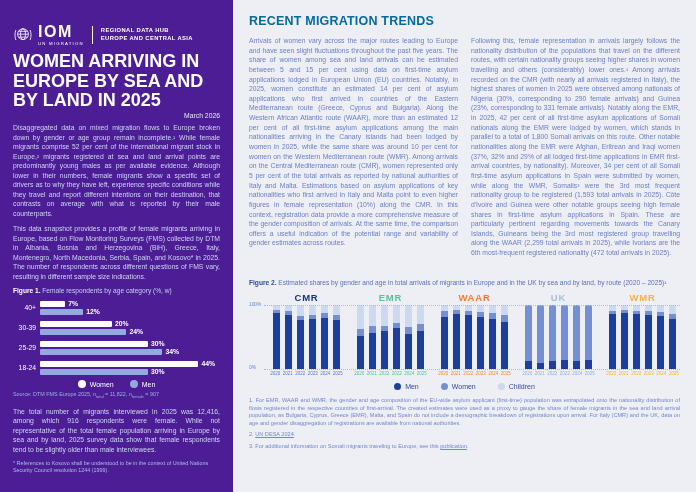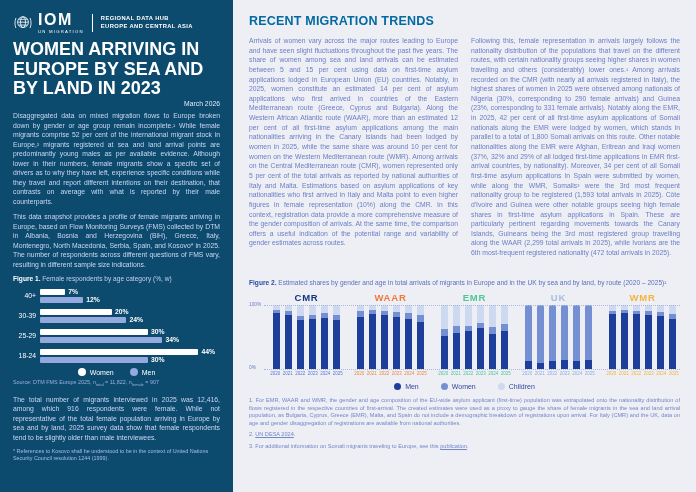--- a/index.html
+++ b/index.html
@@ -6,22 +6,22 @@
   html,body { margin:0; padding:0; }
   body {
     width:696px; height:492px; overflow:hidden;
     font-family:"Liberation Sans", sans-serif;
     background:#edeff5;
   }
   .page { display:flex; width:696px; height:492px; }
 
   
   .sidebar {
-    width:233px; flex-shrink:0; background:#0c4a6e; color:#fff;
-    padding:12px 13px 8px; overflow:hidden;
+    width:233px; flex-shrink:0; background:#4c1d95; color:#fff;
+    padding:24px 13px 8px; overflow:hidden;
   }
   .logo-row { display:flex; align-items:center; gap:5px; margin-bottom:3px; }
   .globe { width:20px; height:20px; flex-shrink:0; }
   .logo-text { line-height:1; }
   .iom { font-size:16px; font-weight:bold; letter-spacing:1.5px; }
   .unmig { font-size:4.3px; letter-spacing:1.2px; margin-top:1.5px; }
   .logo-div { width:1px; height:18px; background:#fff; margin:0 3px; }
   .hub { font-size:5.8px; font-weight:bold; letter-spacing:0.4px; line-height:1.3; }
   .title { font-size:18px; font-weight:bold; line-height:1.1; margin:6px 0 1px; }
   .date { text-align:right; font-size:6.8px; color:#e4eafb; margin:1px 0 4px; }
@@ -92,21 +92,21 @@
         <div class="iom">IOM</div>
         <div class="unmig">UN MIGRATION</div>
       </div>
       <div class="logo-div"></div>
       <div class="hub">
         <div>REGIONAL DATA HUB</div>
         <div>EUROPE AND CENTRAL ASIA</div>
       </div>
     </div>
 
-    <h1 class="title">WOMEN ARRIVING IN EUROPE BY SEA AND BY LAND IN 2023</h1>
+    <h1 class="title">WOMEN ARRIVING IN EUROPE BY SEA AND BY LAND IN 2025</h1>
     <div class="date">March 2026</div>
     <p class="spara">Disaggregated data on mixed migration flows to Europe broken down by gender or age group remain incomplete.¹ While female migrants comprise 52 per cent of the international migrant stock in Europe,² migrants registered at sea and land arrival points are predominantly young males as per available evidence. Although lower in their numbers, female migrants show a specific set of drivers as to why they have left, experience specific conditions while they travel and report different intentions on their destination, that contrasts on average with what is reported by their male counterparts.</p>
     <p class="spara">This data snapshot provides a profile of female migrants arriving in Europe, based on Flow Monitoring Surveys (FMS) collected by DTM in Albania, Bosnia and Herzegovina (BiH), Greece, Italy, Montenegro, North Macedonia, Serbia, Spain, and Kosovo* in 2025. The number of respondents across different questions of FMS vary, resulting in different sample size indications.</p>
 
     <div class="fig1-cap"><b>Figure 1.</b><span> Female respondents by age category (%, w)</span></div>
 
     <div id="fig1-rows">
         <div class="f1-row">
           <span class="f1-cat">40+</span>
           <div class="f1-bars">
@@ -231,97 +231,97 @@
             <div class="f2-years" style="color: rgb(91, 122, 200);">
               <span>2020</span>
               <span>2021</span>
               <span>2022</span>
               <span>2023</span>
               <span>2024</span>
               <span>2025</span>
             </div>
           </div>
           <div class="f2-group">
-            <div class="f2-ghead" style="color: rgb(240, 121, 59);">WAAR</div>
+            <div class="f2-ghead" style="color: rgb(79, 198, 149);">EMR</div>
             <div class="f2-bars">
               <div class="f2-bar">
-                <div class="f2-seg" style="height: 10%; background: rgb(205, 217, 240);"></div>
+                <div class="f2-seg" style="height: 38%; background: rgb(205, 217, 240);"></div>
+                <div class="f2-seg" style="height: 10%; background: rgb(117, 144, 210);"></div>
+                <div class="f2-seg" style="height: 52%; background: rgb(29, 62, 155);"></div>
+              </div>
+              <div class="f2-bar">
+                <div class="f2-seg" style="height: 32%; background: rgb(205, 217, 240);"></div>
+                <div class="f2-seg" style="height: 11%; background: rgb(117, 144, 210);"></div>
+                <div class="f2-seg" style="height: 57%; background: rgb(29, 62, 155);"></div>
+              </div>
+              <div class="f2-bar">
+                <div class="f2-seg" style="height: 32%; background: rgb(205, 217, 240);"></div>
+                <div class="f2-seg" style="height: 9%; background: rgb(117, 144, 210);"></div>
+                <div class="f2-seg" style="height: 59%; background: rgb(29, 62, 155);"></div>
+              </div>
+              <div class="f2-bar">
+                <div class="f2-seg" style="height: 28%; background: rgb(205, 217, 240);"></div>
                 <div class="f2-seg" style="height: 8%; background: rgb(117, 144, 210);"></div>
-                <div class="f2-seg" style="height: 82%; background: rgb(29, 62, 155);"></div>
-              </div>
-              <div class="f2-bar">
-                <div class="f2-seg" style="height: 8%; background: rgb(205, 217, 240);"></div>
-                <div class="f2-seg" style="height: 6%; background: rgb(117, 144, 210);"></div>
-                <div class="f2-seg" style="height: 86%; background: rgb(29, 62, 155);"></div>
-              </div>
-              <div class="f2-bar">
-                <div class="f2-seg" style="height: 9%; background: rgb(205, 217, 240);"></div>
-                <div class="f2-seg" style="height: 7%; background: rgb(117, 144, 210);"></div>
-                <div class="f2-seg" style="height: 84%; background: rgb(29, 62, 155);"></div>
-              </div>
-              <div class="f2-bar">
-                <div class="f2-seg" style="height: 11%; background: rgb(205, 217, 240);"></div>
-                <div class="f2-seg" style="height: 8%; background: rgb(117, 144, 210);"></div>
-                <div class="f2-seg" style="height: 81%; background: rgb(29, 62, 155);"></div>
-              </div>
-              <div class="f2-bar">
-                <div class="f2-seg" style="height: 13%; background: rgb(205, 217, 240);"></div>
-                <div class="f2-seg" style="height: 9%; background: rgb(117, 144, 210);"></div>
-                <div class="f2-seg" style="height: 78%; background: rgb(29, 62, 155);"></div>
-              </div>
-              <div class="f2-bar">
-                <div class="f2-seg" style="height: 15%; background: rgb(205, 217, 240);"></div>
+                <div class="f2-seg" style="height: 64%; background: rgb(29, 62, 155);"></div>
+              </div>
+              <div class="f2-bar">
+                <div class="f2-seg" style="height: 34%; background: rgb(205, 217, 240);"></div>
+                <div class="f2-seg" style="height: 12%; background: rgb(117, 144, 210);"></div>
+                <div class="f2-seg" style="height: 54%; background: rgb(29, 62, 155);"></div>
+              </div>
+              <div class="f2-bar">
+                <div class="f2-seg" style="height: 29%; background: rgb(205, 217, 240);"></div>
                 <div class="f2-seg" style="height: 11%; background: rgb(117, 144, 210);"></div>
-                <div class="f2-seg" style="height: 74%; background: rgb(29, 62, 155);"></div>
-              </div>
-            </div>
-            <div class="f2-years" style="color: rgb(240, 136, 63);">
+                <div class="f2-seg" style="height: 60%; background: rgb(29, 62, 155);"></div>
+              </div>
+            </div>
+            <div class="f2-years" style="color: rgb(79, 198, 149);">
               <span>2020</span>
               <span>2021</span>
               <span>2022</span>
               <span>2023</span>
               <span>2024</span>
               <span>2025</span>
             </div>
           </div>
           <div class="f2-group">
-            <div class="f2-ghead" style="color: rgb(79, 198, 149);">EMR</div>
+            <div class="f2-ghead" style="color: rgb(240, 121, 59);">WAAR</div>
             <div class="f2-bars">
               <div class="f2-bar">
-                <div class="f2-seg" style="height: 38%; background: rgb(205, 217, 240);"></div>
-                <div class="f2-seg" style="height: 10%; background: rgb(117, 144, 210);"></div>
-                <div class="f2-seg" style="height: 52%; background: rgb(29, 62, 155);"></div>
-              </div>
-              <div class="f2-bar">
-                <div class="f2-seg" style="height: 32%; background: rgb(205, 217, 240);"></div>
+                <div class="f2-seg" style="height: 10%; background: rgb(205, 217, 240);"></div>
+                <div class="f2-seg" style="height: 8%; background: rgb(117, 144, 210);"></div>
+                <div class="f2-seg" style="height: 82%; background: rgb(29, 62, 155);"></div>
+              </div>
+              <div class="f2-bar">
+                <div class="f2-seg" style="height: 8%; background: rgb(205, 217, 240);"></div>
+                <div class="f2-seg" style="height: 6%; background: rgb(117, 144, 210);"></div>
+                <div class="f2-seg" style="height: 86%; background: rgb(29, 62, 155);"></div>
+              </div>
+              <div class="f2-bar">
+                <div class="f2-seg" style="height: 9%; background: rgb(205, 217, 240);"></div>
+                <div class="f2-seg" style="height: 7%; background: rgb(117, 144, 210);"></div>
+                <div class="f2-seg" style="height: 84%; background: rgb(29, 62, 155);"></div>
+              </div>
+              <div class="f2-bar">
+                <div class="f2-seg" style="height: 11%; background: rgb(205, 217, 240);"></div>
+                <div class="f2-seg" style="height: 8%; background: rgb(117, 144, 210);"></div>
+                <div class="f2-seg" style="height: 81%; background: rgb(29, 62, 155);"></div>
+              </div>
+              <div class="f2-bar">
+                <div class="f2-seg" style="height: 13%; background: rgb(205, 217, 240);"></div>
+                <div class="f2-seg" style="height: 9%; background: rgb(117, 144, 210);"></div>
+                <div class="f2-seg" style="height: 78%; background: rgb(29, 62, 155);"></div>
+              </div>
+              <div class="f2-bar">
+                <div class="f2-seg" style="height: 15%; background: rgb(205, 217, 240);"></div>
                 <div class="f2-seg" style="height: 11%; background: rgb(117, 144, 210);"></div>
-                <div class="f2-seg" style="height: 57%; background: rgb(29, 62, 155);"></div>
-              </div>
-              <div class="f2-bar">
-                <div class="f2-seg" style="height: 32%; background: rgb(205, 217, 240);"></div>
-                <div class="f2-seg" style="height: 9%; background: rgb(117, 144, 210);"></div>
-                <div class="f2-seg" style="height: 59%; background: rgb(29, 62, 155);"></div>
-              </div>
-              <div class="f2-bar">
-                <div class="f2-seg" style="height: 28%; background: rgb(205, 217, 240);"></div>
-                <div class="f2-seg" style="height: 8%; background: rgb(117, 144, 210);"></div>
-                <div class="f2-seg" style="height: 64%; background: rgb(29, 62, 155);"></div>
-              </div>
-              <div class="f2-bar">
-                <div class="f2-seg" style="height: 34%; background: rgb(205, 217, 240);"></div>
-                <div class="f2-seg" style="height: 12%; background: rgb(117, 144, 210);"></div>
-                <div class="f2-seg" style="height: 54%; background: rgb(29, 62, 155);"></div>
-              </div>
-              <div class="f2-bar">
-                <div class="f2-seg" style="height: 29%; background: rgb(205, 217, 240);"></div>
-                <div class="f2-seg" style="height: 11%; background: rgb(117, 144, 210);"></div>
-                <div class="f2-seg" style="height: 60%; background: rgb(29, 62, 155);"></div>
-              </div>
-            </div>
-            <div class="f2-years" style="color: rgb(79, 198, 149);">
+                <div class="f2-seg" style="height: 74%; background: rgb(29, 62, 155);"></div>
+              </div>
+            </div>
+            <div class="f2-years" style="color: rgb(240, 136, 63);">
               <span>2020</span>
               <span>2021</span>
               <span>2022</span>
               <span>2023</span>
               <span>2024</span>
               <span>2025</span>
             </div>
           </div>
           <div class="f2-group">
             <div class="f2-ghead" style="color: rgb(165, 190, 221);">UK</div>

